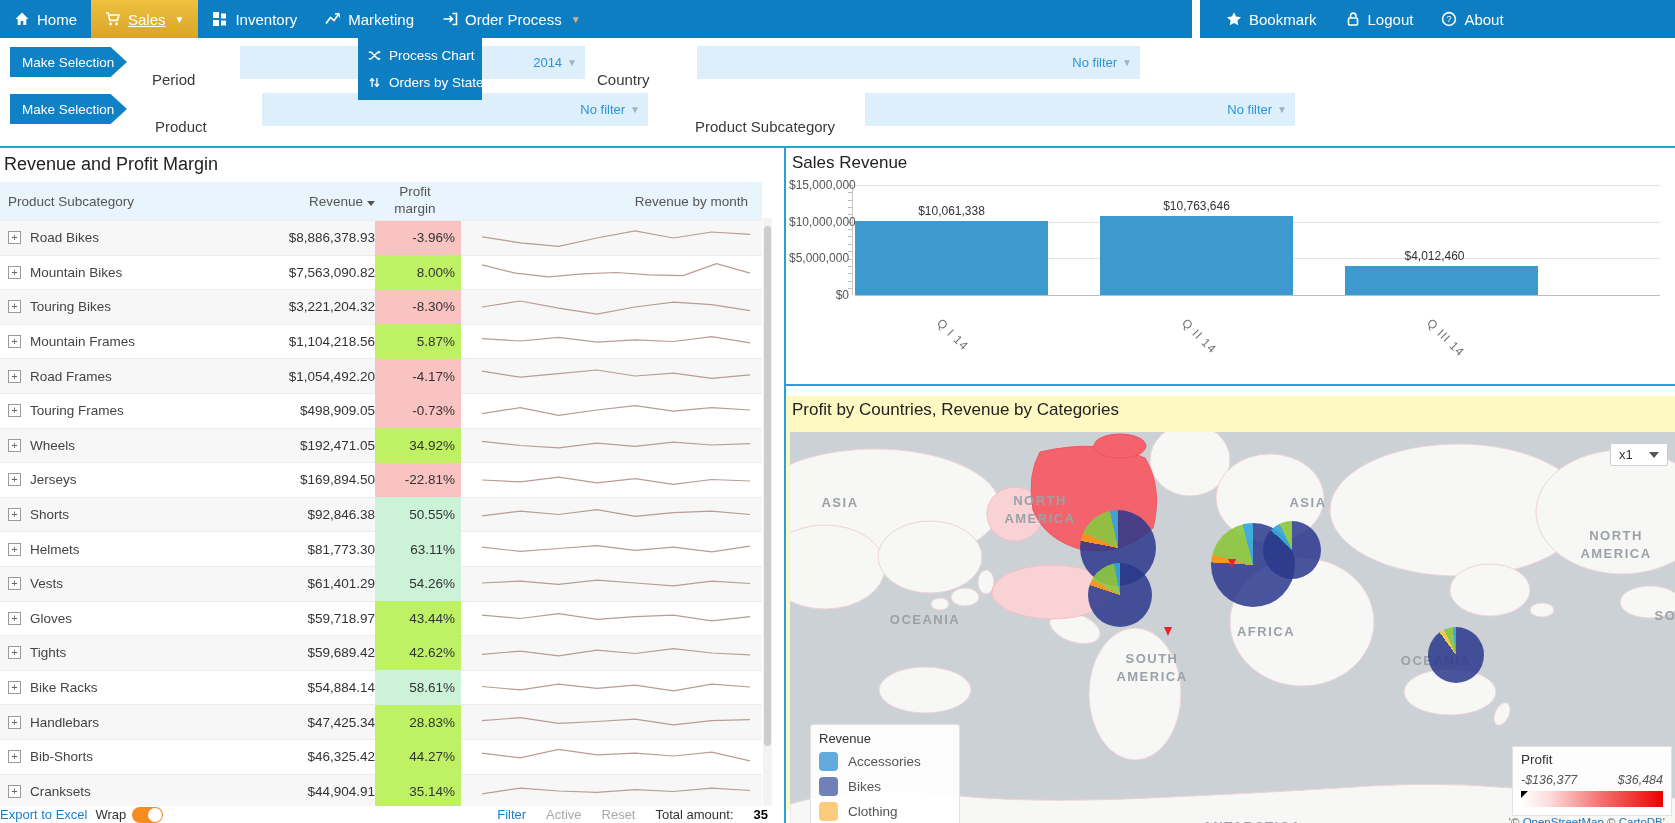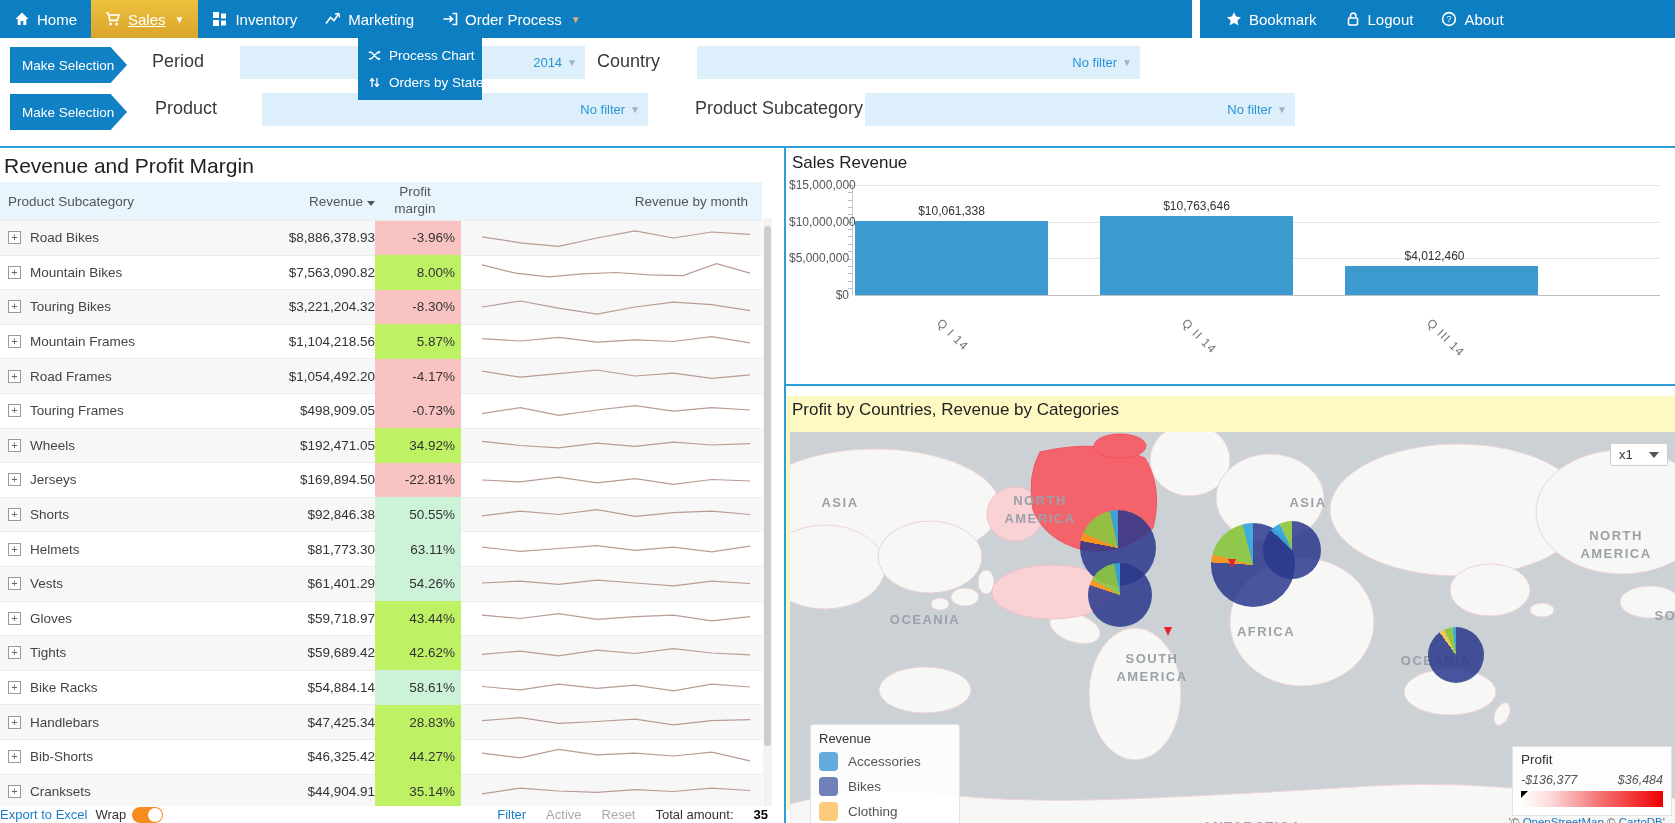--- a/index.html
+++ b/index.html
@@ -25,38 +25,38 @@
   
   #dropdown { position:absolute; left:358px; top:38px; width:124px; background:#0e7ec2;
     z-index:50; padding:4px 0; }
   .dd-item { display:flex; align-items:center; gap:8px; color:#fff; font-size:13.5px;
     padding:6px 10px; cursor:pointer; white-space:nowrap; }
   .dd-item .nicon { width:13px; height:13px; display:inline-flex; }
   .dd-item .nicon svg { width:13px; height:13px; }
 
   
   #filters { position:absolute; left:0; top:38px; width:1675px; height:108px; background:#fff; }
-  .mksel { position:absolute; left:10px; width:117px; height:36px; background:#0f81c4; color:#fff;
+  .mksel { position:absolute; left:10px; width:117px; height:30px; background:#0f81c4; color:#fff;
     font-size:13.5px; display:flex; align-items:center; padding-left:12px; cursor:pointer;
     clip-path:polygon(0 0,86% 0,100% 50%,86% 100%,0 100%); }
-  .flabel { position:absolute; font-size:18px; color:#3a3a3a; }
+  .flabel { position:absolute; font-size:15px; color:#3a3a3a;margin-top:20px; }
   .ffield { position:absolute; height:33px; background:#ddeffa; display:flex; align-items:center;
     justify-content:flex-end; padding-right:8px; font-size:13px; color:#2a95d5; cursor:pointer; }
   .ffield .fcaret { color:#9fb4c0; font-size:10px; margin-left:5px; }
   #reset-btn { position:absolute; left:1316px; top:47px; width:358px; height:32px; background:#0e7ec2;
     border:1px solid #bfbfbf; color:#fff; font-size:14px; display:flex; align-items:center;
     justify-content:center; cursor:pointer; }
 
   .blue-hr-top { position:absolute; left:0; top:146px; width:1675px; height:2px; background:#2d9fd8; }
   .blue-vr { position:absolute; left:784px; top:146px; width:2px; height:677px; background:#2d9fd8; }
   .blue-hr-mid { position:absolute; left:786px; top:384px; width:889px; height:2px; background:#2d9fd8; }
 
   
   #left-panel { position:absolute; left:0; top:148px; width:772px; height:675px; background:#fff; }
-  #tbl-title { position:absolute; left:4px; top:6px; font-size:21px; color:#222; }
+  #tbl-title { position:absolute; left:4px; top:6px; font-size:18px; color:#222; }
   #tbl-head { position:absolute; left:0; top:34px; width:762px; height:38px; background:#e9f5fc;
     display:flex; align-items:center; font-size:13.5px; color:#555; }
   .col-name { width:278px; padding-left:8px; }
   .col-rev { width:97px; text-align:right; }
   .col-marg { width:86px; text-align:right; padding-right:6px; }
   .col-spark { flex:1; text-align:right; padding-right:14px; }
   #th-margin { text-align:center; line-height:1.25; }
   .sort-caret { display:inline-block; width:0; height:0; border-left:4px solid transparent;
     border-right:4px solid transparent; border-top:5px solid #555; margin-left:4px; }
   #tbl-body { position:absolute; left:0; top:72px; width:762px; height:586px; overflow:hidden; }

